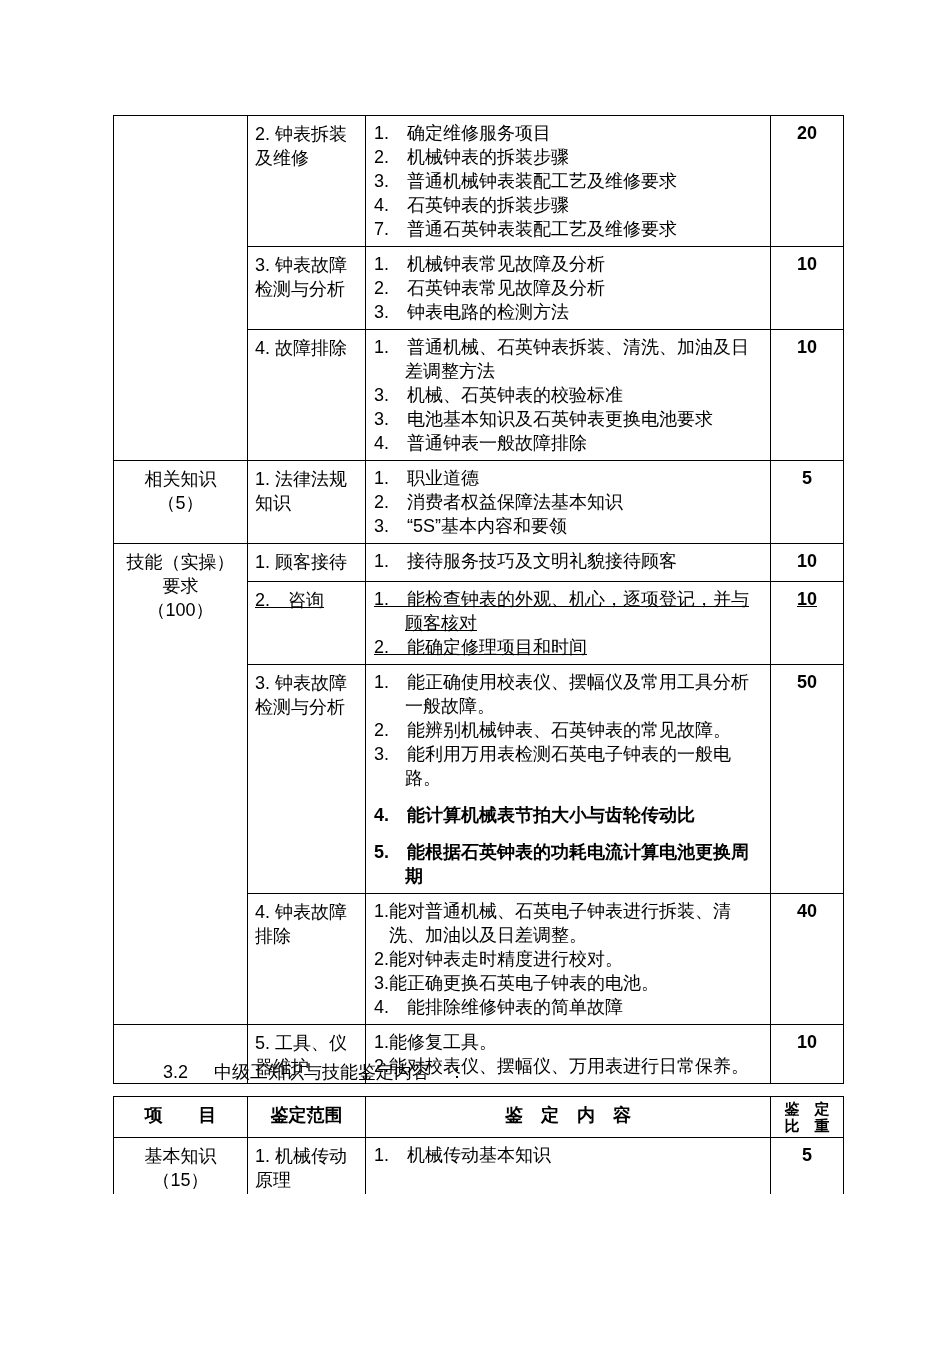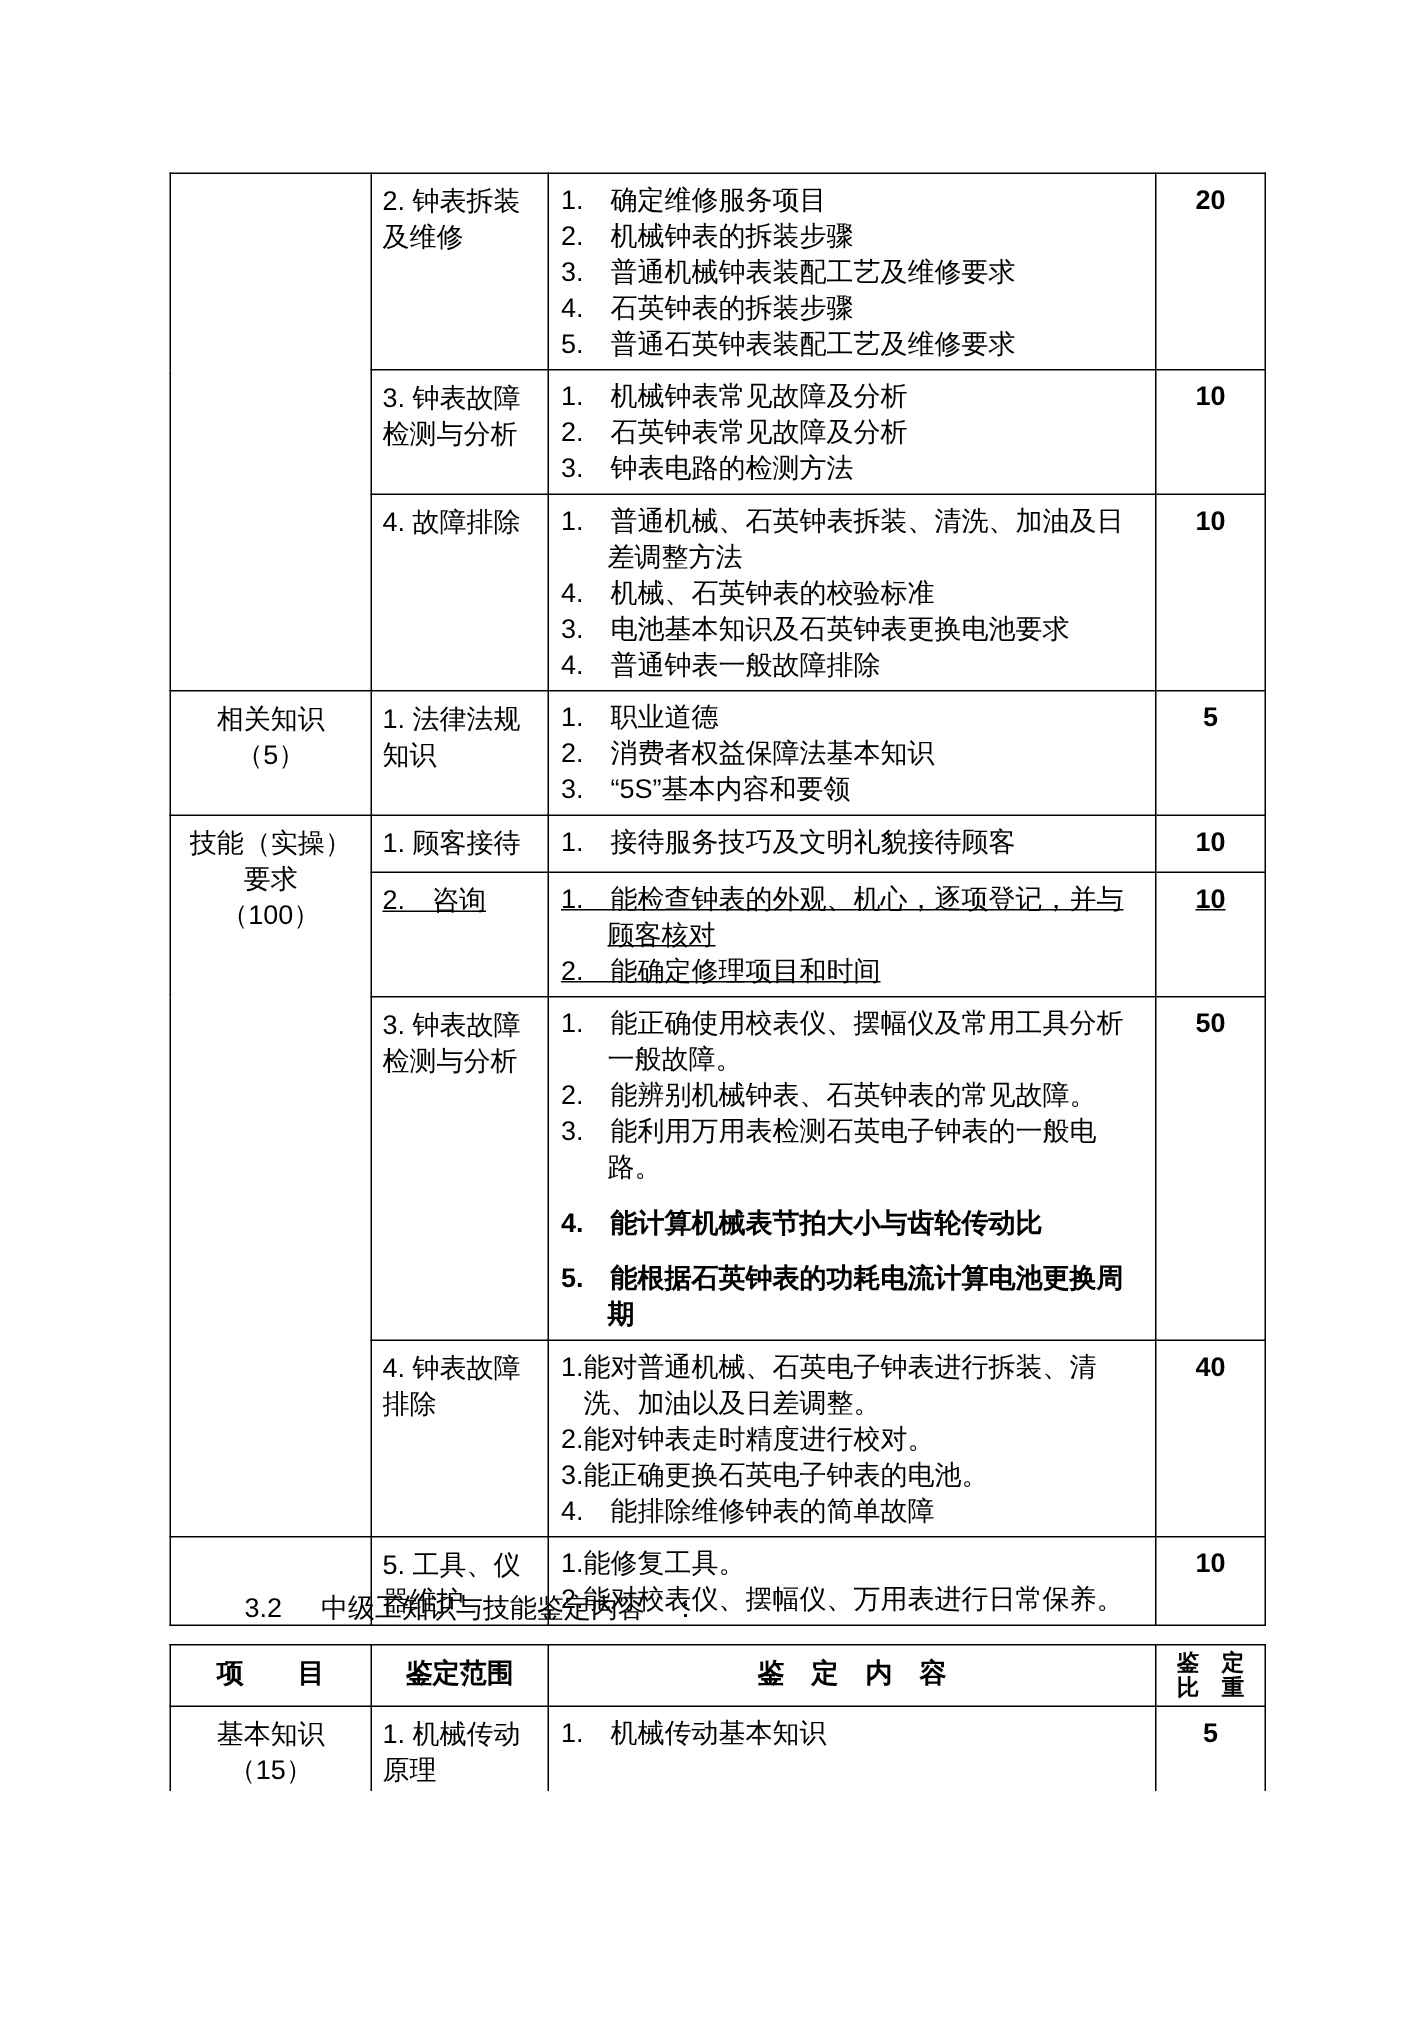--- a/index.html
+++ b/index.html
@@ -78,39 +78,39 @@
     <tbody>
       <tr style="height:128px;">
         <td class="cat" rowspan="3"></td>
         <td class="scope">2. 钟表拆装
 及维修</td>
         <td class="content">
           <div class="item">1.　确定维修服务项目</div>
           <div class="item">2.　机械钟表的拆装步骤</div>
           <div class="item">3.　普通机械钟表装配工艺及维修要求</div>
           <div class="item">4.　石英钟表的拆装步骤</div>
-          <div class="item">5.　普通石英钟表装配工艺及维修要求</div>
+          <div class="item">7.　普通石英钟表装配工艺及维修要求</div>
         </td>
         <td class="weight">20</td>
       </tr>
       <tr style="height:77px;">
         <td class="scope">3. 钟表故障
 检测与分析</td>
         <td class="content">
           <div class="item">1.　机械钟表常见故障及分析</div>
           <div class="item">2.　石英钟表常见故障及分析</div>
           <div class="item">3.　钟表电路的检测方法</div>
         </td>
         <td class="weight">10</td>
       </tr>
       <tr style="height:126px;">
         <td class="scope">4. 故障排除</td>
         <td class="content">
           <div class="item">1.　普通机械、石英钟表拆装、清洗、加油及日差调整方法</div>
-          <div class="item">4.　机械、石英钟表的校验标准</div>
+          <div class="item">3.　机械、石英钟表的校验标准</div>
           <div class="item">3.　电池基本知识及石英钟表更换电池要求</div>
           <div class="item">4.　普通钟表一般故障排除</div>
         </td>
         <td class="weight">10</td>
       </tr>
       <tr style="height:77px;">
         <td class="cat">相关知识
 （5）</td>
         <td class="scope">1. 法律法规
 知识</td>

